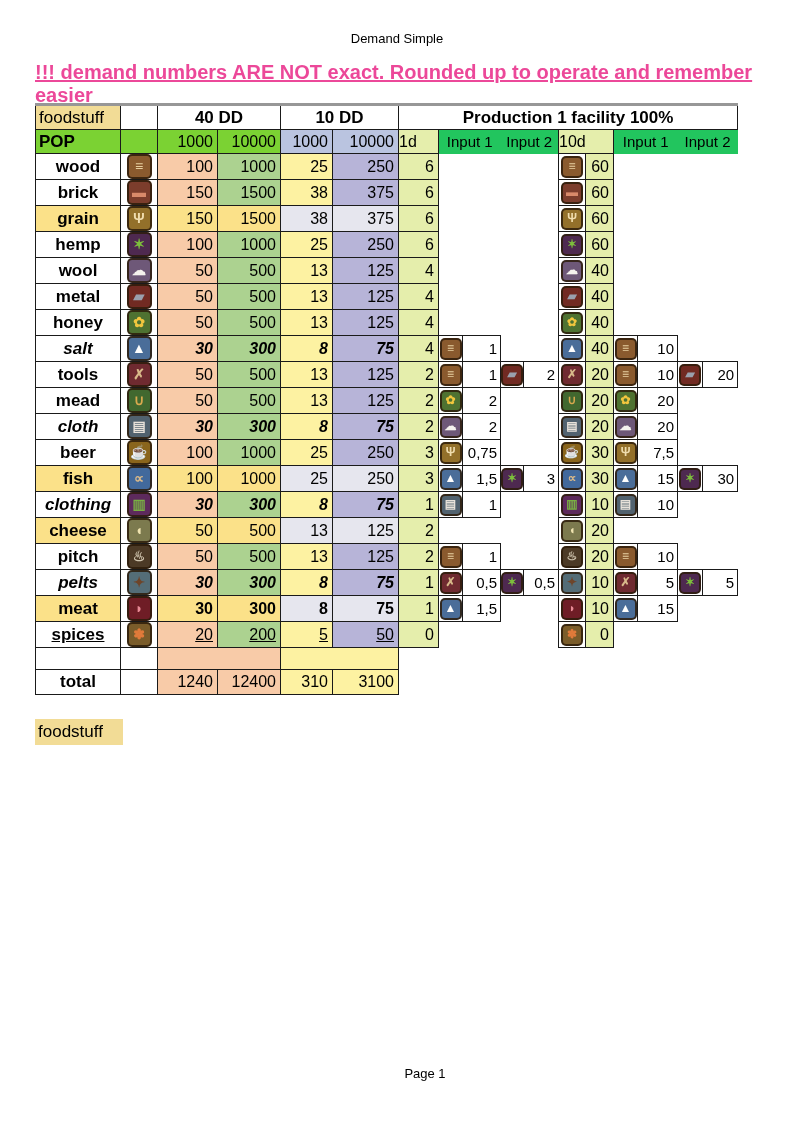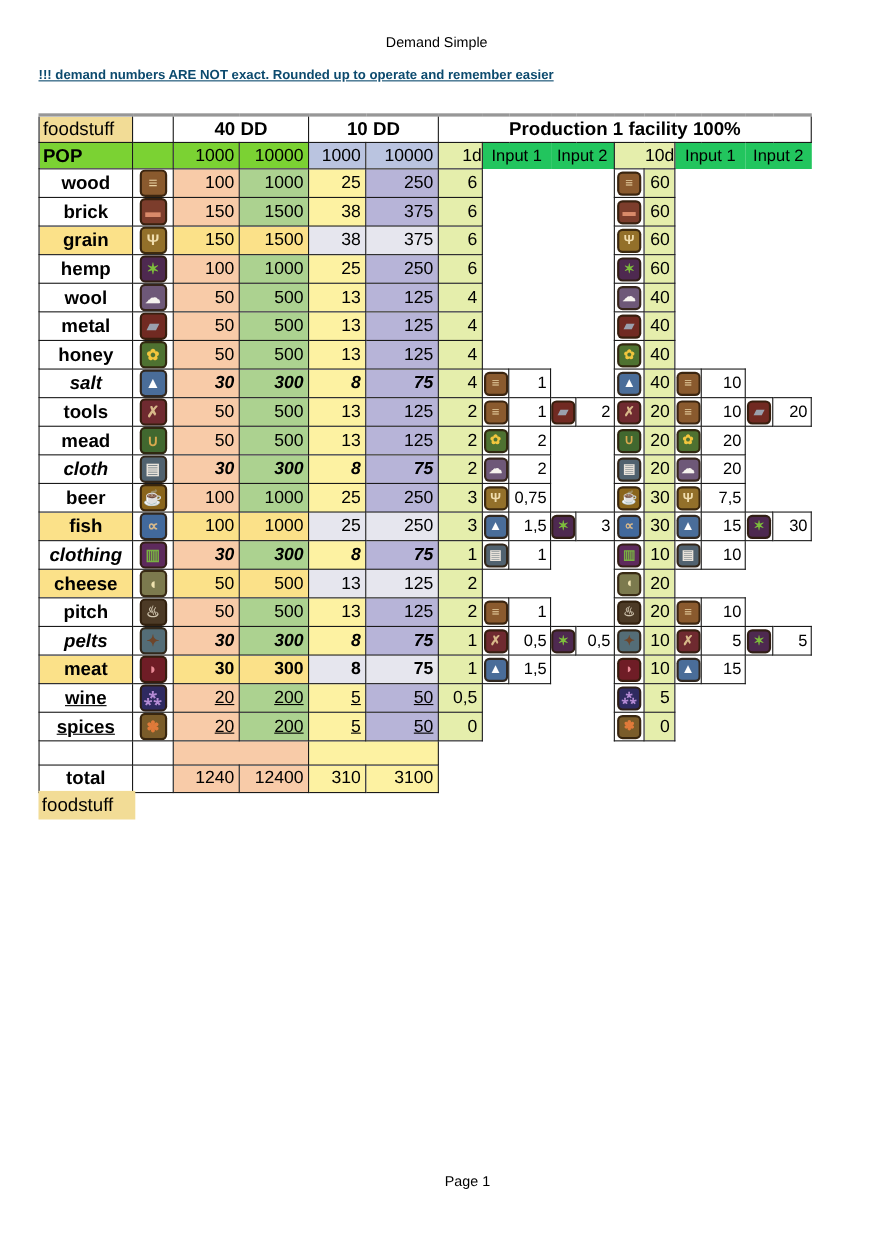--- a/index.html
+++ b/index.html
@@ -1,31 +1,31 @@
 <!DOCTYPE html>
 <html><head>
 <meta charset="utf-8">
 <style>
   html,body{margin:0;padding:0;}
   body{width:794px;height:1123px;background:#ffffff;position:relative;
        font-family:"Liberation Sans",sans-serif;color:#000;}
   .title{position:absolute;top:31px;left:0;width:794px;text-align:center;font-size:13px;}
-  .warning{position:absolute;top:61px;left:35px;font-size:12px;font-weight:bold;
-           color:#0c4a6e;text-decoration:underline;}
+  .warning{position:absolute;top:61px;left:35px;font-size:20px;font-weight:bold;
+           color:#ec4899;text-decoration:underline;}
   .footer{position:absolute;top:1066px;left:0;width:794px;text-align:center;font-size:13px;padding-left:28px;}
   table{position:absolute;left:35px;top:103px;border-collapse:collapse;table-layout:fixed;width:702px;}
   td{padding:0;margin:0;overflow:hidden;white-space:nowrap;vertical-align:middle;font-size:16px;}
   tr.h1{height:25px;} tr.h2{height:24px;} tbody tr{height:26px;}
   tr.erow{height:22px;} tr.trow{height:25px;}
   .b{border:1px solid #1a1a1a;}
   .tt{border-top:3px solid #979797;}
   .lbl{font-weight:bold;font-size:17px;text-align:center;}
   .lleft{text-align:left;padding-left:3px;}
   .num{text-align:right;padding-right:4px;}
-  .ctr{text-align:right;margin-left:36px;}
+  .ctr{text-align:left;margin-left:36px;}
   .hin{font-size:15px;text-align:center;background:#22c55e;}
   .bi{font-style:italic;font-weight:bold;}
   .bold{font-weight:bold;}
   .u{text-decoration:underline;}
   .peach{background:#F8CBA8;} .grn{background:#ACD290;} .yel{background:#FDF2A2;}
   .lav{background:#B7B4D8;}  .pale{background:#E5EEAC;}
   .popbg{background:#7BD233;} .bluebg{background:#BAC4E0;}
   .ylwbg{background:#FBE189;} .grybg{background:#E6E6EE;}
   .foodbg{background:#F2DC96;}
   .icol{text-align:center;background:#fff;}
@@ -425,39 +425,20 @@
         <td class="blank"></td>
         <td class="blank"></td>
         <td class="picol b"><span class="ic sm" style="background: rgb(111, 29, 38); color: rgb(233, 138, 150);">◗</span></td>
         <td class="num b pale">10</td>
         <td class="picol b"><span class="ic sm" style="background: rgb(74, 109, 153); color: rgb(253, 253, 253);">▲</span></td>
         <td class="num b pval">15</td>
         <td class="blank"></td>
         <td class="blank"></td>
       </tr>
       <tr>
-        <td class="lbl b u">wine</td>
-        <td class="icol b"><span class="ic big" style="background: rgb(47, 42, 96); color: rgb(180, 138, 212);">⁂</span></td>
-        <td class="num b peach u">20</td>
-        <td class="num b grn u">200</td>
-        <td class="num b yel u">5</td>
-        <td class="num b lav u">50</td>
-        <td class="num b pale">0,5</td>
-        <td class="blank"></td>
-        <td class="blank"></td>
-        <td class="blank"></td>
-        <td class="blank"></td>
-        <td class="picol b"><span class="ic sm" style="background: rgb(47, 42, 96); color: rgb(180, 138, 212);">⁂</span></td>
-        <td class="num b pale">5</td>
-        <td class="blank"></td>
-        <td class="blank"></td>
-        <td class="blank"></td>
-        <td class="blank"></td>
-      </tr>
-      <tr>
         <td class="lbl b u">spices</td>
         <td class="icol b"><span class="ic big" style="background: rgb(122, 92, 42); color: rgb(224, 122, 58);">✽</span></td>
         <td class="num b peach u">20</td>
         <td class="num b grn u">200</td>
         <td class="num b yel u">5</td>
         <td class="num b lav u">50</td>
         <td class="num b pale">0</td>
         <td class="blank"></td>
         <td class="blank"></td>
         <td class="blank"></td>

